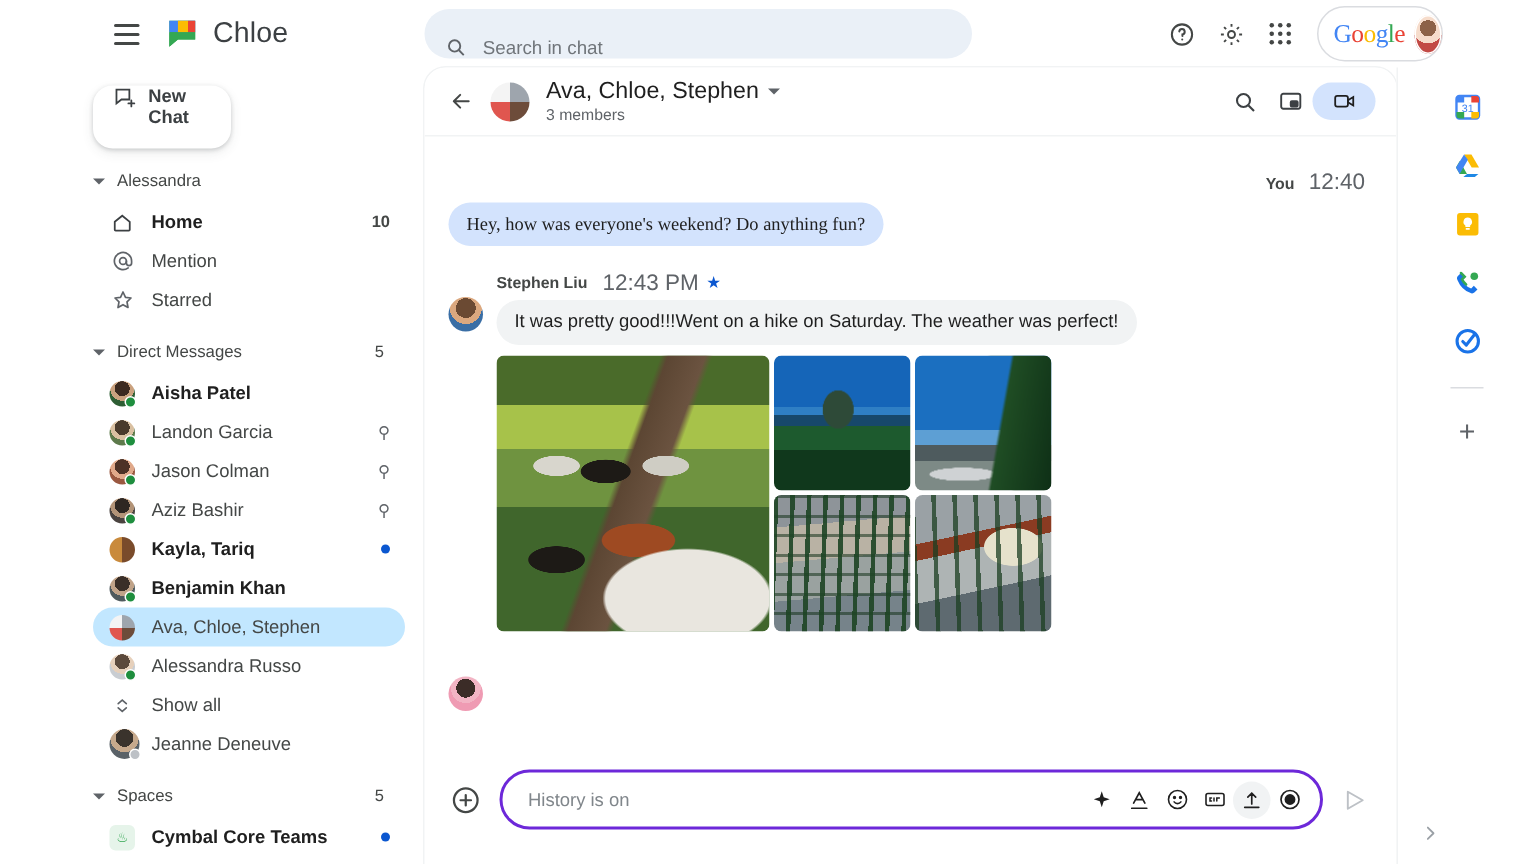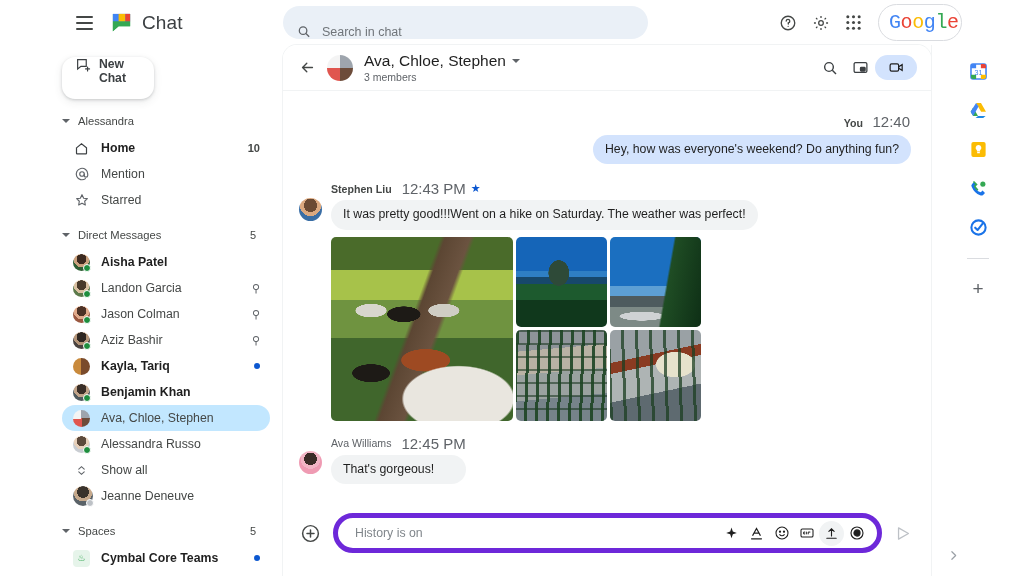--- a/index.html
+++ b/index.html
@@ -53,21 +53,21 @@
   .top-icon {
     position: absolute; top: 8px; width: 29px; height: 29px;
     display: flex; align-items: center; justify-content: center;
     border-radius: 50%; cursor: pointer; color: #444746;
   }
   .google-pill {
     position: absolute; left: 878px; top: 4px;
     width: 84px; height: 37px; border: 1px solid #dadce0; border-radius: 19px;
     display: flex; align-items: center; gap: 6px; padding-left: 10px; cursor: pointer; background:#fff;
   }
-  .g-word { font-size: 20px; letter-spacing: -.4px; font-family: Liberation Mono, monospace; }
+  .g-word { font-size: 17px; letter-spacing: -.4px; font-family: Liberation Serif, serif; }
   .avatar-top {
     width: 26px; height: 26px; border-radius: 50%;
     background: radial-gradient(circle at 50% 34%, #8d6248 0 28%, #f6dccb 28% 52%, #c24a45 52% 100%);
     box-shadow: 0 0 0 1px #fff inset;
   }
 
   
   .sidebar {
     position: absolute; left: 0; top: 45px; width: 283px; height: 531px;
     background: #fff; padding-top: 6px; overflow: hidden;
@@ -136,21 +136,21 @@
   .conv-title-row { display: flex; align-items: center; gap: 6px; cursor: pointer; }
   .conv-title { font-size: 15.5px; color: #1f1f1f; }
   .conv-sub { font-size: 10.5px; color: #5f6368; margin-top: 1px; }
   .head-spacer { flex: 1; }
   .head-icon { width: 30px; height: 30px; display: flex; align-items: center; justify-content: center; border-radius: 50%; cursor: pointer; color: #3c4043; }
   .head-icon.meet-pill { width: 42px; height: 25px; border-radius: 13px; background: #d3e3fd; }
 
   .msgs { flex: 1; overflow: hidden; padding: 22px 20px 4px 16px; position: relative; }
 
   .msg-row { display: flex; margin-bottom: 3px; }
-  .msg-row.out { justify-content: flex-end; }
+  .msg-row.out { justify-content: flex-start; font-family: Liberation Serif, serif; }
   .meta-out { text-align: right; margin-right: 1px; margin-bottom: 4px; }
   .meta-name { font-size: 10.6px; color: #444746; font-weight: 700; }
   .meta-time { font-size: 15px; color: #5f6368; margin-left: 5px; font-weight: 400; }
   .bubble {
     display: inline-block; padding: 7px 12px; border-radius: 16px;
     font-size: 12.3px; color: #1f1f1f; line-height: 1.25; max-width: 440px;
   }
   .bubble.out { background: #d3e3fd; }
   .bubble.in { background: #f1f3f4; }
 
@@ -200,21 +200,21 @@
   .art-ridge { width: 100%; height: 100%; background:
       repeating-linear-gradient(88deg, rgba(27,62,33,.75) 0 3px, transparent 3px 14px),
       radial-gradient(ellipse 34% 22% at 72% 38%, #e6e2cc 0 62%, transparent 64%),
       linear-gradient(168deg, #9aa1a5 0 30%, #8a3b22 30% 40%, #aeb4b4 40% 66%, #5e6a70 66% 100%);
   }
 
   
   .composer { flex: none; height: 72px; display: flex; align-items: center; padding: 0 14px 14px 14px; }
   .plus-btn { width: 26px; height: 26px; border-radius: 50%; display: flex; align-items: center; justify-content: center; cursor: pointer; color: #444746; flex: none; }
   .compose-box {
-    flex: 1; height: 40px; margin-left: 10px; border: 5px solid #6d28d9; border-radius: 21px;
+    flex: 1; height: 40px; margin-left: 10px; border: 2px solid #6d28d9; border-radius: 21px;
     display: flex; align-items: center; padding: 0 8px 0 17px; background: #fff;
   }
   .compose-input { border: 0; outline: none; background: transparent; flex: 1; font-family: "Liberation Sans", sans-serif; font-size: 12.3px; color: #3c4043; }
   .compose-input::placeholder { color: #80868b; }
   .c-icon { width: 25px; height: 25px; display: flex; align-items: center; justify-content: center; border-radius: 50%; cursor: pointer; color: #3c4043; flex: none; }
   .c-icon.hl { background: #f1f3f4; }
   .send-btn { width: 28px; height: 28px; margin-left: 7px; display: flex; align-items: center; justify-content: center; color: #bdc1c6; cursor: pointer; flex: none; }
 
   
   .rail {
@@ -242,21 +242,21 @@
         <span></span>
     </div>
     <div class="brand">
       <svg width="23" height="23" viewBox="0 0 24 24">
         <path d="M3 3h18v13H9l-6 5z" fill="#34a853"></path>
         <path d="M3 3h18v8H3z" fill="#4285f4"></path>
         <path d="M9 3h7v8H9z" fill="#fbbc04"></path>
         <path d="M16 3h5v8h-5z" fill="#ea4335"></path>
         <path d="M3 11h18v5H9l-6 5z" fill="#34a853"></path>
       </svg>
-      <div class="brand-title">Chat</div>
+      <div class="brand-title">Chloe</div>
     </div>
 
     <div class="search-wrap">
       <svg width="15" height="15" viewBox="0 0 24 24" fill="none" stroke="#5f6368" stroke-width="2.2">
         <circle cx="10.5" cy="10.5" r="6.5"></circle>
           <path d="M15.5 15.5L21 21"></path>
       </svg>
       <input class="search-input" placeholder="Search in chat" style="">
     </div>
 
@@ -487,27 +487,20 @@
                     <div class="art-ridge"></div>
                   </div>
               </div>
             </div>
           </div>
         </div>
       </div>
 
       <div class="msg-in" style="margin-top:14px">
         <div class="msg-av pink" style="margin-top:16px"></div>
-        <div class="msg-body">
-          <div class="meta-in">
-            <span class="meta-name" style="font-weight:400;color:#5f6368">Ava Williams</span>
-            <span class="meta-time">12:45 PM</span>
-          </div>
-          <div class="bubble in">That's gorgeous!</div>
-        </div>
       </div>
 
     </div>
 
     <div class="composer">
       <div class="plus-btn">
         <svg width="21" height="21" viewBox="0 0 24 24" fill="none" stroke="#444746" stroke-width="1.7">
             <circle cx="12" cy="12" r="9"></circle>
             <path d="M12 8v8M8 12h8" stroke-linecap="round"></path>
           </svg>

